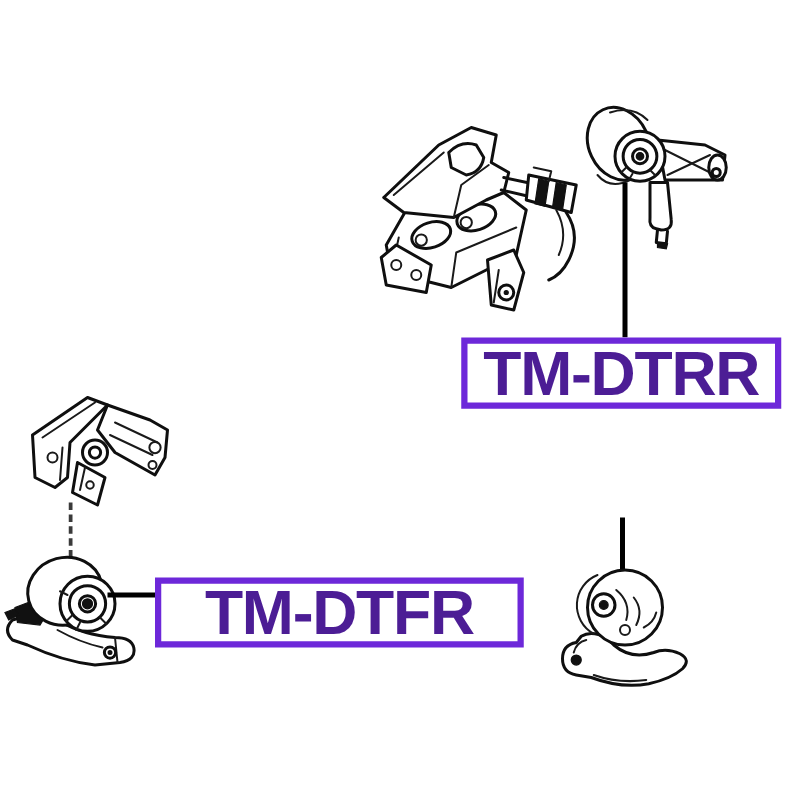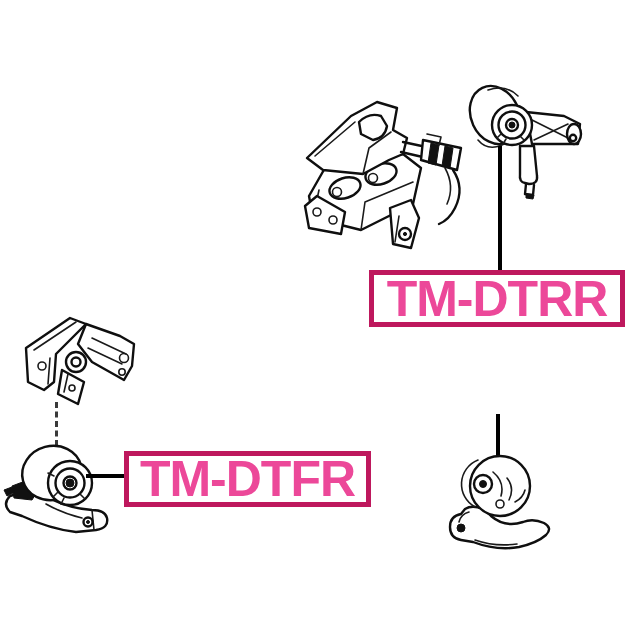--- a/index.html
+++ b/index.html
@@ -1,23 +1,23 @@
 <!DOCTYPE html>
 <html><head>
 <meta charset="utf-8">
 <style>
   html,body{margin:0;padding:0;background:#ffffff;}
   .canvas{
     position:relative;width:640px;height:640px;background:#ffffff;
     font-family:"Liberation Sans",sans-serif;overflow:hidden;
   }
   .part-label-box{
-    position:absolute;box-sizing:border-box;border:5px solid #be185d;
+    position:absolute;box-sizing:border-box;border:5px solid #6d28d9;
     background:#fff;display:flex;align-items:center;justify-content:center;
-    font-weight:bold;font-size:50px;letter-spacing:-1px;color:#ec4899;
+    font-weight:bold;font-size:50px;letter-spacing:-1px;color:#4c1d95;
     line-height:1;white-space:nowrap;
   }
   .connector{position:absolute;background:#000;}
   .connector-dashed{
     position:absolute;width:0;border-left:3px dashed #3a3a3a;background:none;
   }
   .figure{position:absolute;}
   .figure svg{display:block;width:100%;height:100%;}
   .ln{fill:none;stroke:#0f0f0f;stroke-width:2.4;stroke-linejoin:round;stroke-linecap:round;}
   .lnw{fill:#ffffff;stroke:#0f0f0f;stroke-width:2.4;stroke-linejoin:round;stroke-linecap:round;}
@@ -148,17 +148,17 @@
       <circle class="lnw" cx="68" cy="53" r="22"></circle>
       <circle class="ln" cx="68" cy="53" r="14.5"></circle>
       <circle class="ln" cx="68" cy="53" r="6.5"></circle>
       <circle class="dk" cx="68" cy="53" r="4"></circle>
       <path class="thin" d="M56,62 l-5,5 M62,68 l-3,6 M78,64 l5,5 M52,46 l-6,-3"></path>
     </svg>
   </div>
 
   <div class="connector" style="left:86px;top:474px;width:39px;height:4px;"></div>
 
-  <div class="part-label-box" style="left:124px;top:451px;width:247px;height:56px;">
+  <div class="part-label-box" style="left:124px;top:462px;width:295px;height:56px;">
     <span>TM-DTFR</span>
   </div>
 
 </div>
 
 </body></html>

